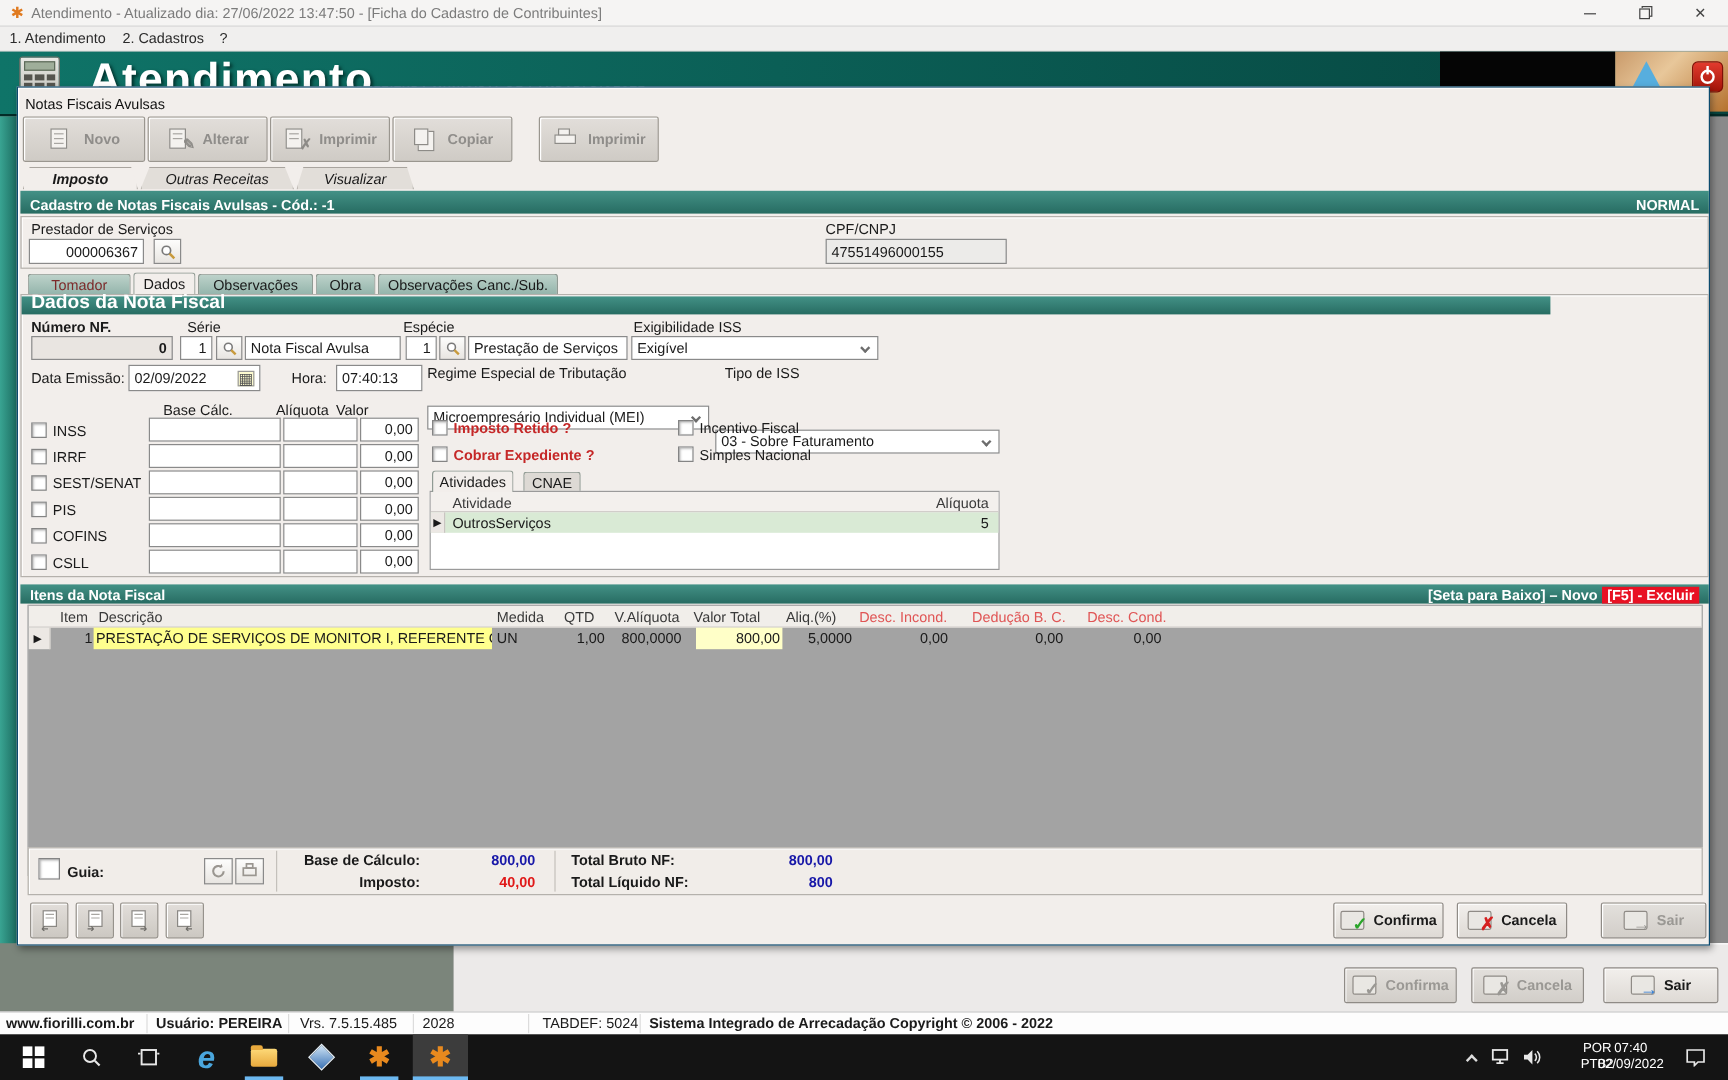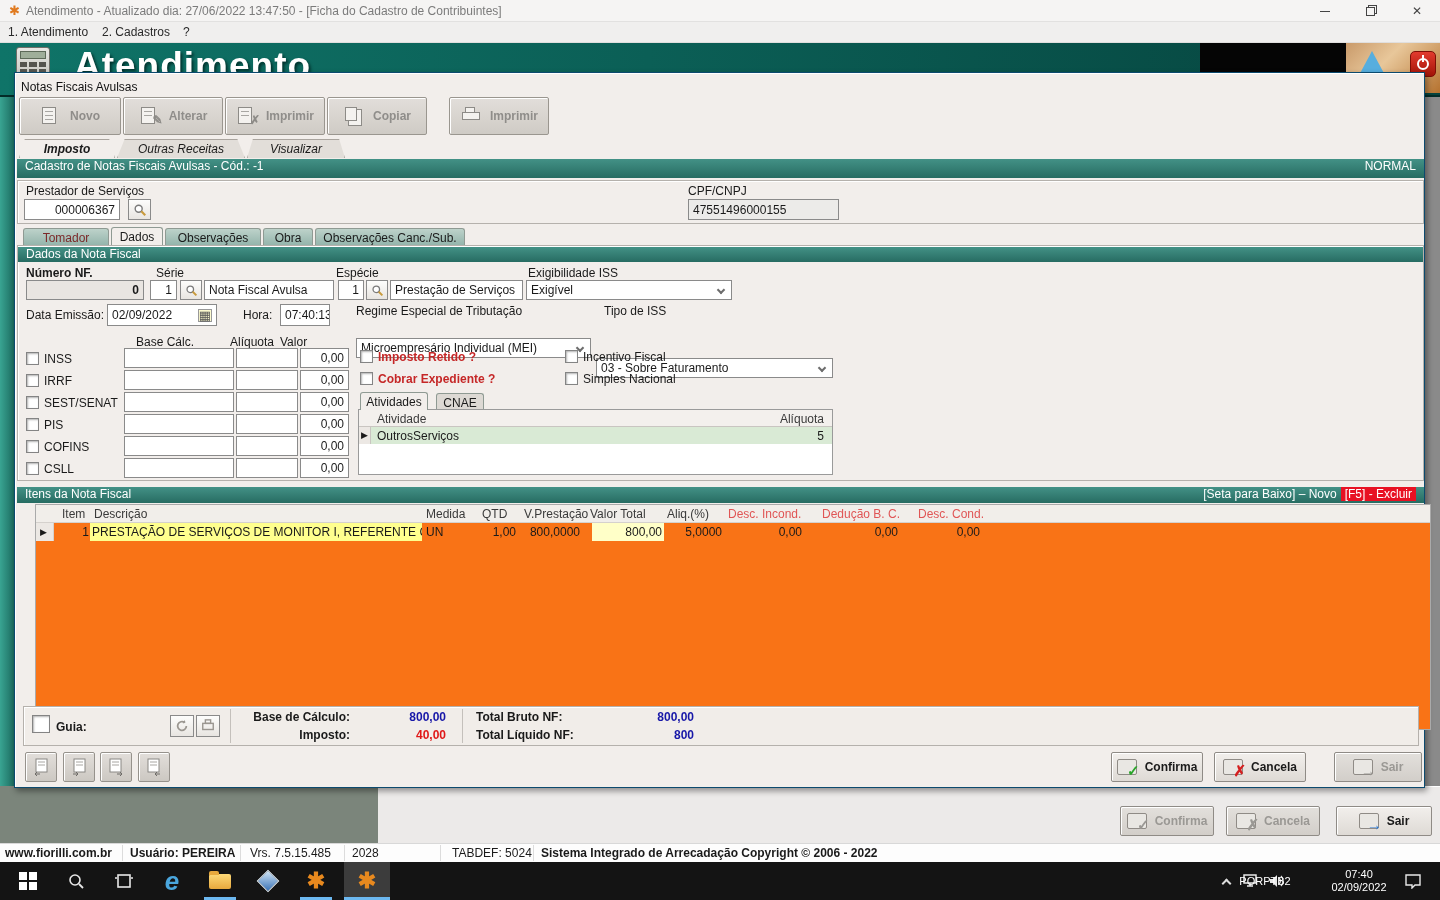--- a/index.html
+++ b/index.html
@@ -35,21 +35,21 @@
   .lowright{left:378px;top:786px;width:1062px;height:57px;background:#eceae9;border-top:1px solid #fff}
   
   .dialog{left:14px;top:72px;width:1411px;height:716px;background:#f2eeeb;border:1px solid #0c4a6e;box-shadow:inset 1px 1px 0 #fff,2px 3px 6px rgba(0,0,0,.4)}
   .dlgtitle{position:absolute;left:6px;top:7px;font-size:12px;color:#111}
   .tbtn{position:absolute;top:24px;height:38px;background:linear-gradient(#e2deda,#cfcbc5);border:1px solid #9a968f;border-radius:2px;box-shadow:inset 1px 1px 0 #fff;display:flex;align-items:center;justify-content:center;gap:8px;color:#8f8d8a;font-weight:bold}
   .ticon{width:22px;height:18px;position:relative}
   .ticon .sheet{position:absolute;left:2px;top:0;width:14px;height:17px;background:#f4f2ef;border:1px solid #8d8b87}
   .ticon .sheet i{display:block;height:1px;background:#a8a6a2;margin:3px 2px 0}
   .ticon .mark{position:absolute;right:-2px;bottom:-2px;font-size:12px;font-weight:bold;color:#8d8b87;font-style:normal}
   .maintab{position:absolute;top:66px;height:19px;font-style:italic;display:flex;align-items:center;justify-content:center;border:1px solid #a9a49e;border-bottom:none;clip-path:polygon(6% 0,94% 0,100% 100%,0 100%)}
-  .tealbar{position:absolute;left:2px;width:1407px;height:19px;background:linear-gradient(180deg,#439186,#276c62);color:#fff;font-weight:normal;display:flex;align-items:flex-start;padding:0 8px}
+  .tealbar{position:absolute;left:2px;width:1407px;height:19px;background:linear-gradient(180deg,#439186,#276c62);color:#fff;font-weight:bold;display:flex;align-items:flex-end;padding:0 8px}
   .panel{position:absolute;border:1px solid #b5b1ac;box-shadow:inset 1px 1px 0 #fff}
   .field{background:#fff;border:1px solid #8a8a8a;display:flex;align-items:center;padding:0 4px;overflow:hidden;white-space:nowrap}
   .field.right{justify-content:flex-end}
   .field.dis{background:#e9e5e1;font-weight:bold}
   .combo{background:#fff;border:1px solid #8a8a8a;display:flex;align-items:center;padding:0 18px 0 4px;position:relative;overflow:hidden;white-space:nowrap}
   .chev{position:absolute;right:7px;top:6px;width:6px;height:6px;border-right:2px solid #6d6d6d;border-bottom:2px solid #6d6d6d;transform:rotate(45deg)}
   .magbtn{background:linear-gradient(#fdfdfc,#e8e5e1);border:1px solid #8a8a8a;display:flex;align-items:center;justify-content:center}
   .cb{width:13px;height:13px;background:#fff;border:1px solid #848484;box-shadow:inset 1px 1px 2px rgba(0,0,0,.3)}
   .lbl{position:absolute;white-space:nowrap}
   .redflag{color:#c52727;font-weight:bold}
@@ -240,21 +240,21 @@
       <span>Observações</span>
     </div>
   <div class="itab off" style="left:248px;top:155px;width:50px">
       <span>Obra</span>
     </div>
   <div class="itab off" style="left:300px;top:155px;width:150px">
       <span>Observações Canc./Sub.</span>
     </div>
 
   <div class="panel" style="left:2px;top:172px;width:1407px;height:236px;background:#f2eeeb;z-index:1">
-    <div class="tealbar" style="left:0;top:1px;width:1405px;height:15px;font-size:12px">
+    <div class="tealbar" style="left:0;top:1px;width:1274px;height:15px;font-size:16px">
       <span>Dados da Nota Fiscal</span>
     </div>
 
     <span class="lbl" style="left:8px;top:20px;font-weight:bold">Número NF.</span>
     <span class="lbl" style="left:138px;top:20px">Série</span>
     <span class="lbl" style="left:318px;top:20px">Espécie</span>
     <span class="lbl" style="left:510px;top:20px">Exigibilidade ISS</span>
 
     <div class="field right dis abs" style="left:8px;top:34px;width:118px;height:20px">
         <span>0</span>
@@ -287,21 +287,21 @@
       <span>Exigível</span>
         <span class="chev"></span>
     </div>
 
     <span class="lbl" style="left:8px;top:62px">Data Emissão:</span>
     <div class="field abs" style="left:89px;top:58px;width:110px;height:22px">
       <span>02/09/2022</span>
       <span style="margin-left:auto;color:#555;font-size:13px;border:1px solid #999;background:#fdfbd0;line-height:11px">▦</span>
     </div>
     <span class="lbl" style="left:225px;top:62px">Hora:</span>
-    <div class="field abs" style="left:262px;top:58px;width:50px;height:22px">
+    <div class="field abs" style="left:262px;top:58px;width:72px;height:22px">
         <span>07:40:13</span>
       </div>
     <span class="lbl" style="left:338px;top:58px">Regime Especial de Tributação</span>
     <div class="combo abs" style="left:338px;top:72px;width:235px;height:20px">
       <span>Microempresário Individual (MEI)</span>
         <span class="chev"></span>
     </div>
     <span class="lbl" style="left:586px;top:58px">Tipo de ISS</span>
     <div class="combo abs" style="left:578px;top:72px;width:237px;height:20px">
       <span>03 - Sobre Faturamento</span>
@@ -390,28 +390,28 @@
         <span class="lbl" style="right:8px;top:2px">5</span>
       </div>
     </div>
   </div>
 
   <div class="tealbar" style="top:414px;height:16px;font-size:12px">
     <span>Itens da Nota Fiscal</span>
     <span style="margin-left:auto">[Seta para Baixo] – Novo</span>
     <span style="background:#e81123;padding:0 4px;margin-left:4px">[F5] - Excluir</span>
   </div>
-  <div class="abs" style="left:20px;top:431px;width:1396px;height:226px;background:#f97316;border:1px solid #aaa">
+  <div class="abs" style="left:8px;top:431px;width:1396px;height:226px;background:#a3a3a3;border:1px solid #aaa">
 
     <div class="abs" style="left:0;top:0;width:1394px;height:18px;background:#f1eeea;border-bottom:1px solid #d5d1cd">
       <span class="lbl gridhdr" style="left:26px;top:2px">Item</span>
       <span class="lbl gridhdr" style="left:58px;top:2px">Descrição</span>
       <span class="lbl gridhdr" style="left:390px;top:2px">Medida</span>
       <span class="lbl gridhdr" style="left:446px;top:2px">QTD</span>
-      <span class="lbl gridhdr" style="left:488px;top:2px">V.Prestação</span>
+      <span class="lbl gridhdr" style="left:488px;top:2px">V.Alíquota</span>
       <span class="lbl gridhdr" style="left:554px;top:2px">Valor Total</span>
       <span class="lbl gridhdr" style="left:631px;top:2px">Aliq.(%)</span>
       <span class="lbl redhdr" style="left:692px;top:2px">Desc. Incond.</span>
       <span class="lbl redhdr" style="left:786px;top:2px">Dedução B. C.</span>
       <span class="lbl redhdr" style="left:882px;top:2px">Desc. Cond.</span>
     </div>
 
     <div class="abs" style="left:0;top:18px;width:1394px;height:18px">
       <span class="abs" style="left:0;top:0;width:18px;height:18px;background:#ece8e4;border-right:1px solid #d5d1cd;font-size:9px;padding:4px 0 0 4px">▶</span>
       <span class="lbl" style="left:36px;top:2px;width:17px;text-align:right">1</span>
@@ -571,21 +571,21 @@
         <line x1="5" y1="13" x2="11" y2="13" stroke="#e8e8e8" stroke-width="1.5"></line>
         <line x1="8" y1="10" x2="8" y2="13" stroke="#e8e8e8" stroke-width="1.5"></line>
       </svg>
   </div>
   <div class="tkslot" style="left:1264px;width:26px">
     <svg width="18" height="16" viewBox="0 0 18 16">
         <polygon points="2,6 5,6 9,2 9,14 5,10 2,10" fill="#e8e8e8"></polygon>
         <path d="M11 5a4 4 0 0 1 0 6M13 3a7 7 0 0 1 0 10" fill="none" stroke="#e8e8e8" stroke-width="1.3"></path>
       </svg>
   </div>
-  <div class="tkslot tray" style="left:1248px;width:34px;flex-direction:row">
+  <div class="tkslot tray" style="left:1314px;width:34px;flex-direction:column">
     <span>POR</span>
     <span>PTB2</span>
   </div>
   <div class="tkslot tray" style="left:1324px;width:70px;flex-direction:column">
     <span>07:40</span>
     <span>02/09/2022</span>
   </div>
   <div class="tkslot" style="left:1398px;width:30px">
     <svg width="18" height="16" viewBox="0 0 18 16">
         <path d="M2 2h14v10h-5l-3 3v-3H2z" fill="none" stroke="#e8e8e8" stroke-width="1.4"></path>

